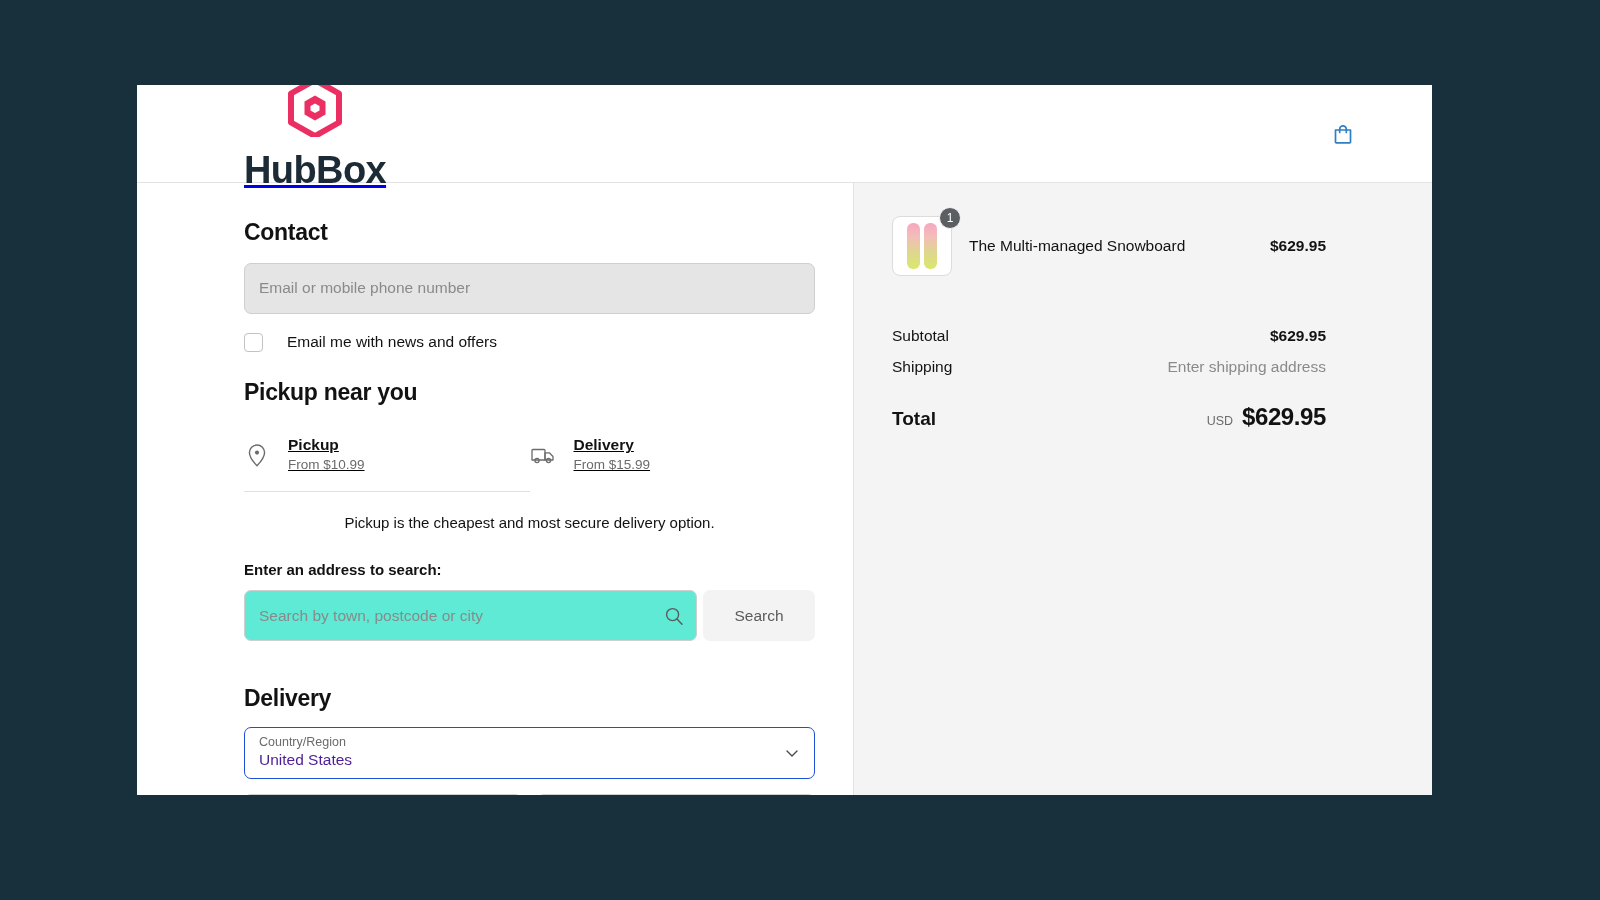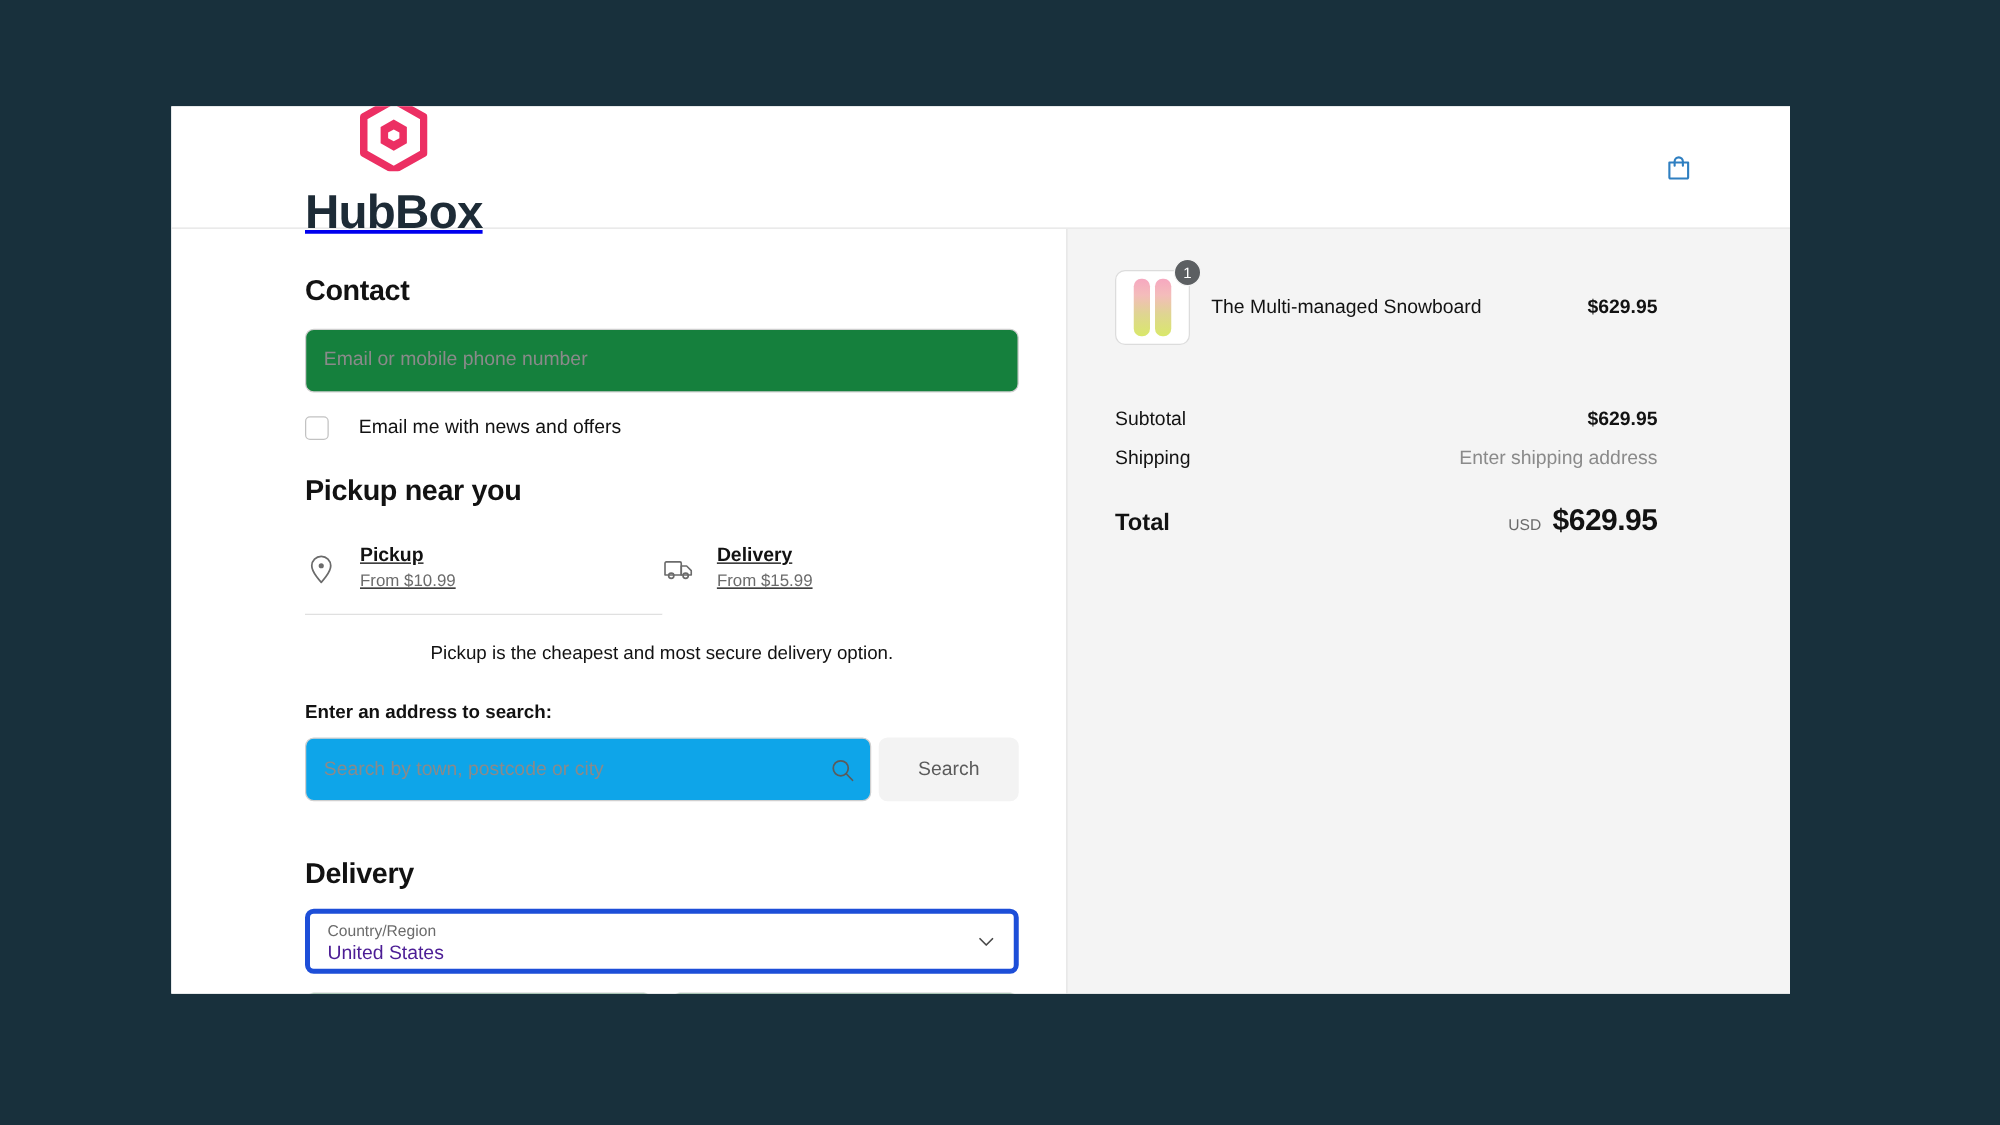--- a/index.html
+++ b/index.html
@@ -91,21 +91,21 @@
     letter-spacing: -0.3px;
     line-height: 1.2;
   }
 
   
   .text-field {
     width: 100%;
     height: 51px;
     border: 1px solid #cfcfcf;
     border-radius: 7px;
-    background: #15803d;
+    background: #e5e5e5;
     font-family: "Liberation Sans", sans-serif;
     font-size: 15.5px;
     color: #121212;
     padding: 0 14px;
     outline: none;
   }
   .text-field::placeholder { color: #8a8a8a; }
 
   
   .checkbox-row {
@@ -179,21 +179,21 @@
   #search-input-wrap {
     position: relative;
     width: 453px;
     flex: none;
   }
   #search-input {
     width: 100%;
     height: 51px;
     border: 1px solid #cfcfcf;
     border-radius: 7px;
-    background: #0ea5e9;
+    background: #5eead4;
     font-family: "Liberation Sans", sans-serif;
     font-size: 15.5px;
     color: #121212;
     padding: 0 44px 0 14px;
     outline: none;
   }
   #search-input::placeholder { color: #8a8a8a; }
   #search-magnifier {
     position: absolute;
     right: 13px;
@@ -216,21 +216,21 @@
   }
 
   
   #delivery-heading { margin-top: 44px; }
 
   #country-select {
     position: relative;
     margin-top: 14px;
     width: 100%;
     height: 52px;
-    border: 4px solid #1d4ed8;
+    border: 1px solid #1d4ed8;
     border-radius: 7px;
     background: #fff;
     padding: 7px 14px 0 14px;
     cursor: pointer;
   }
   #country-label {
     font-size: 12.5px;
     color: #6b6b6b;
     line-height: 1.25;
   }

